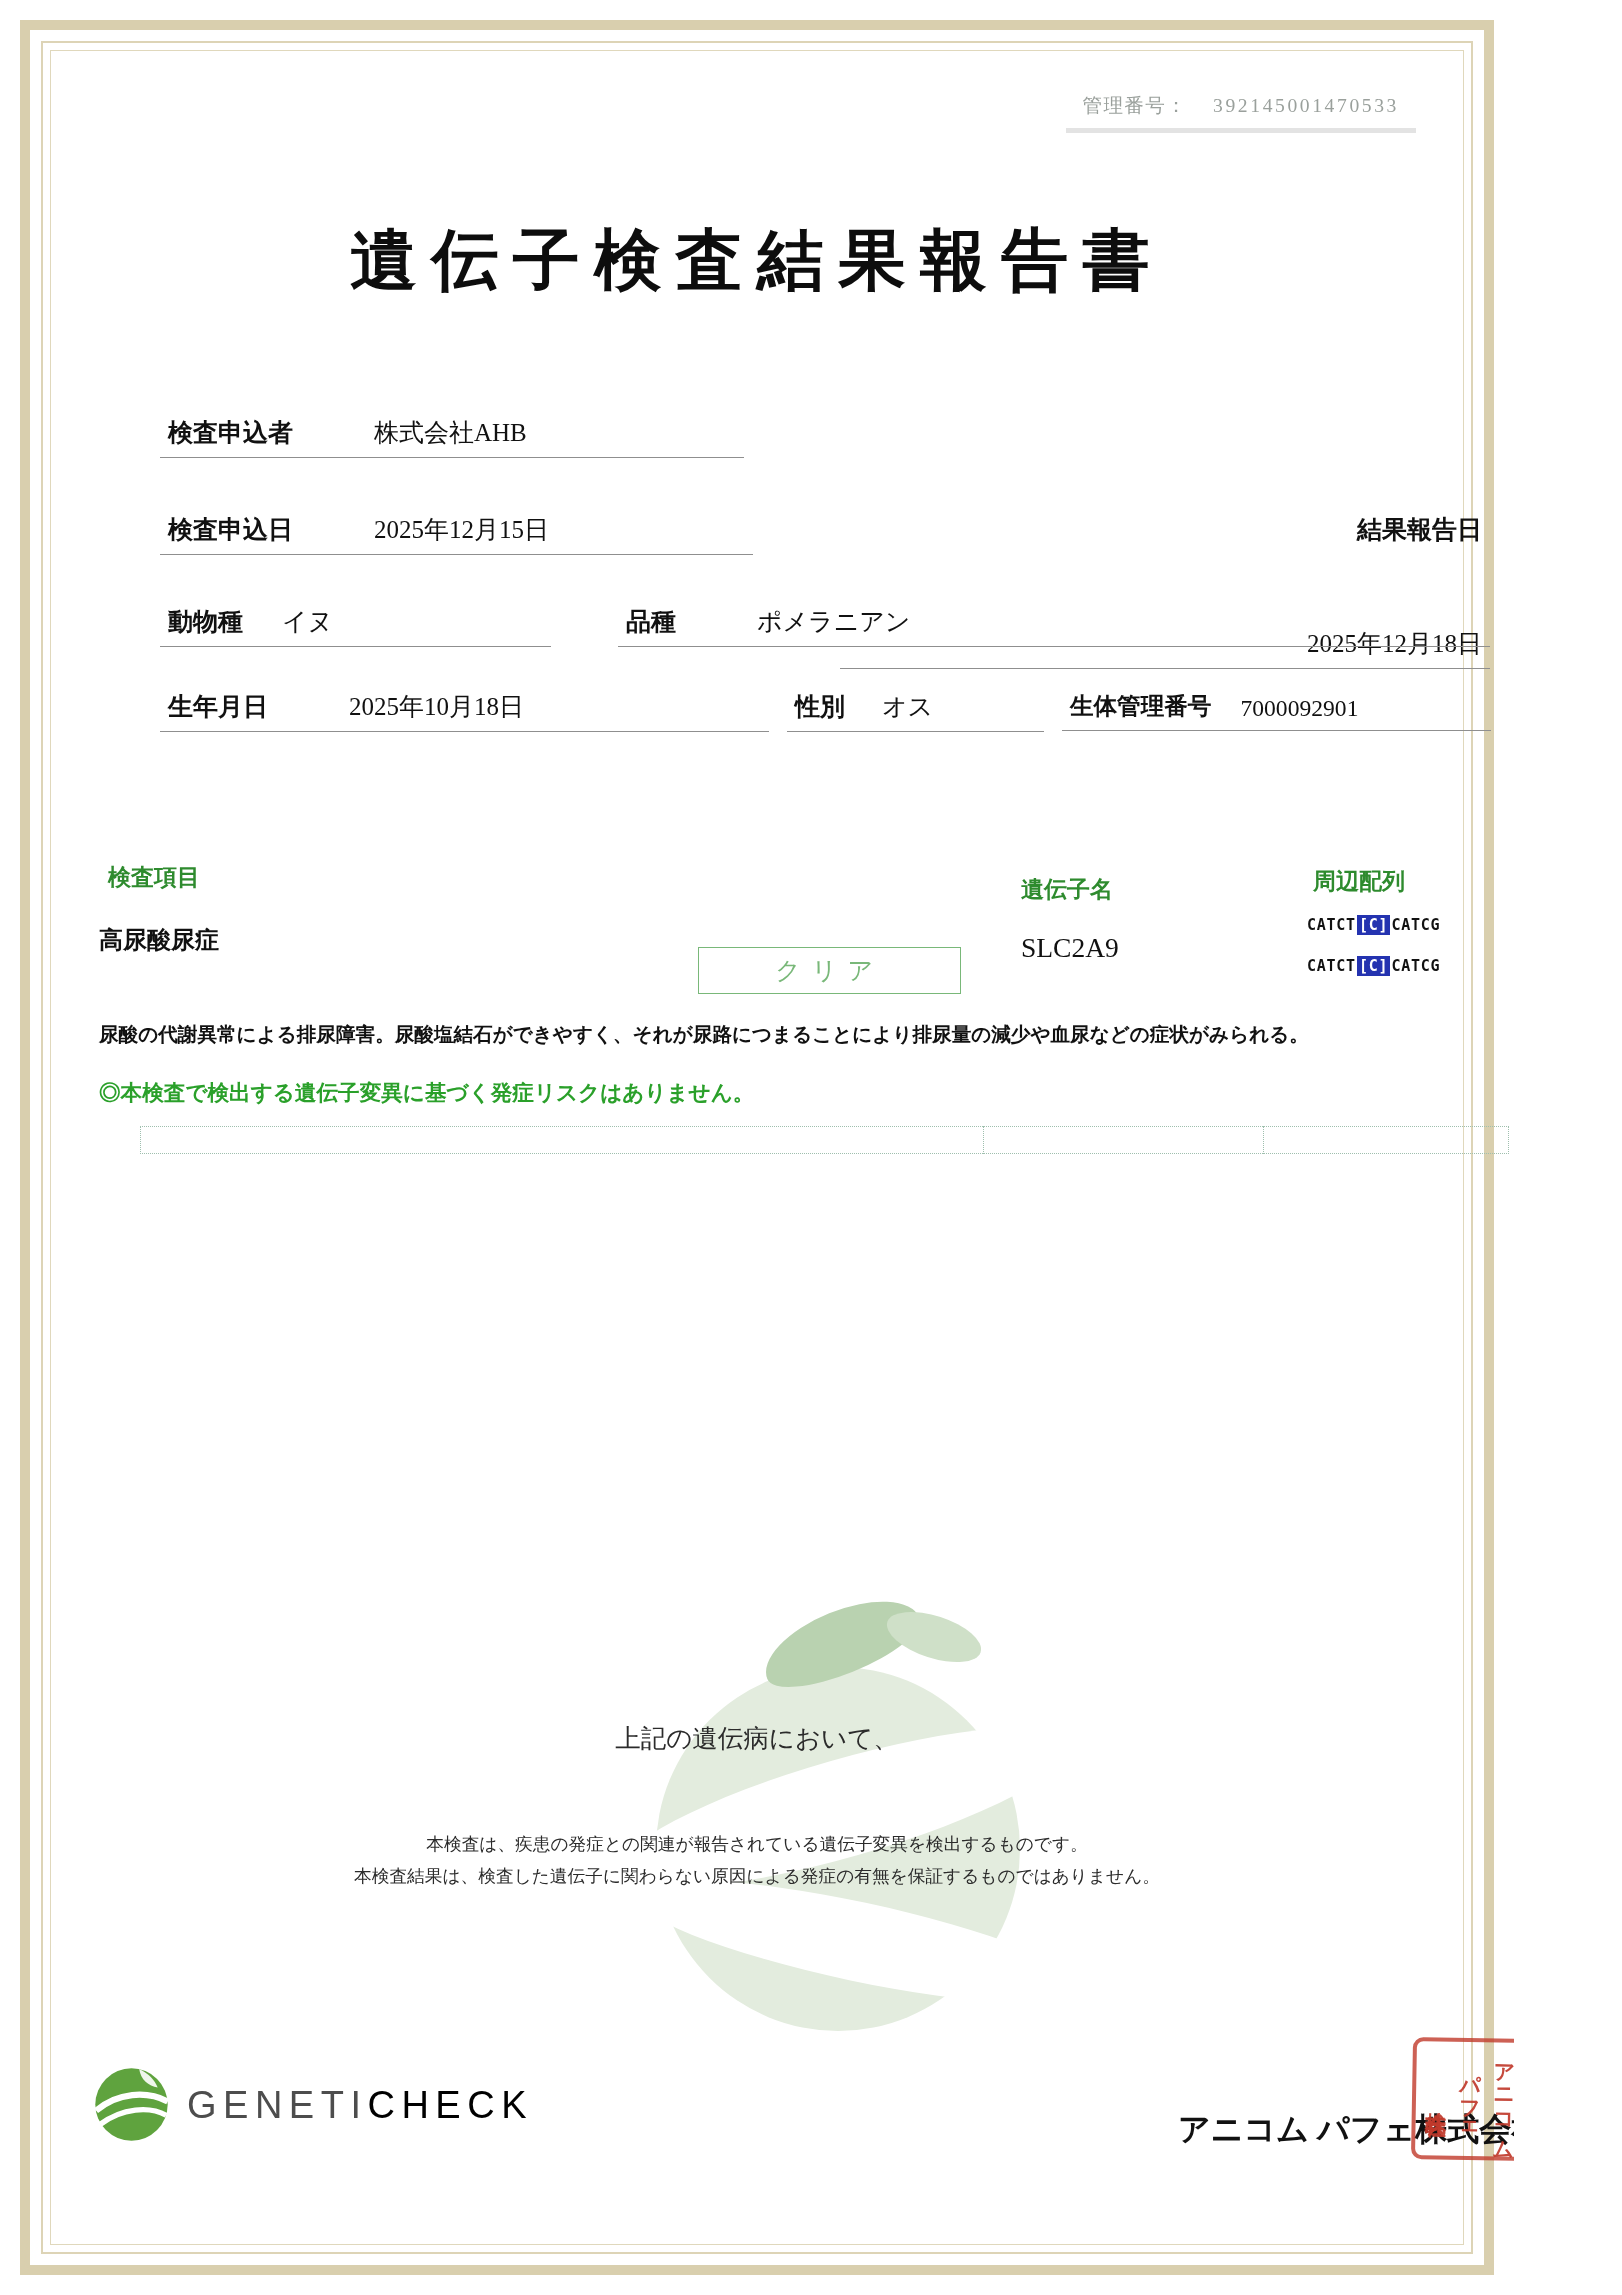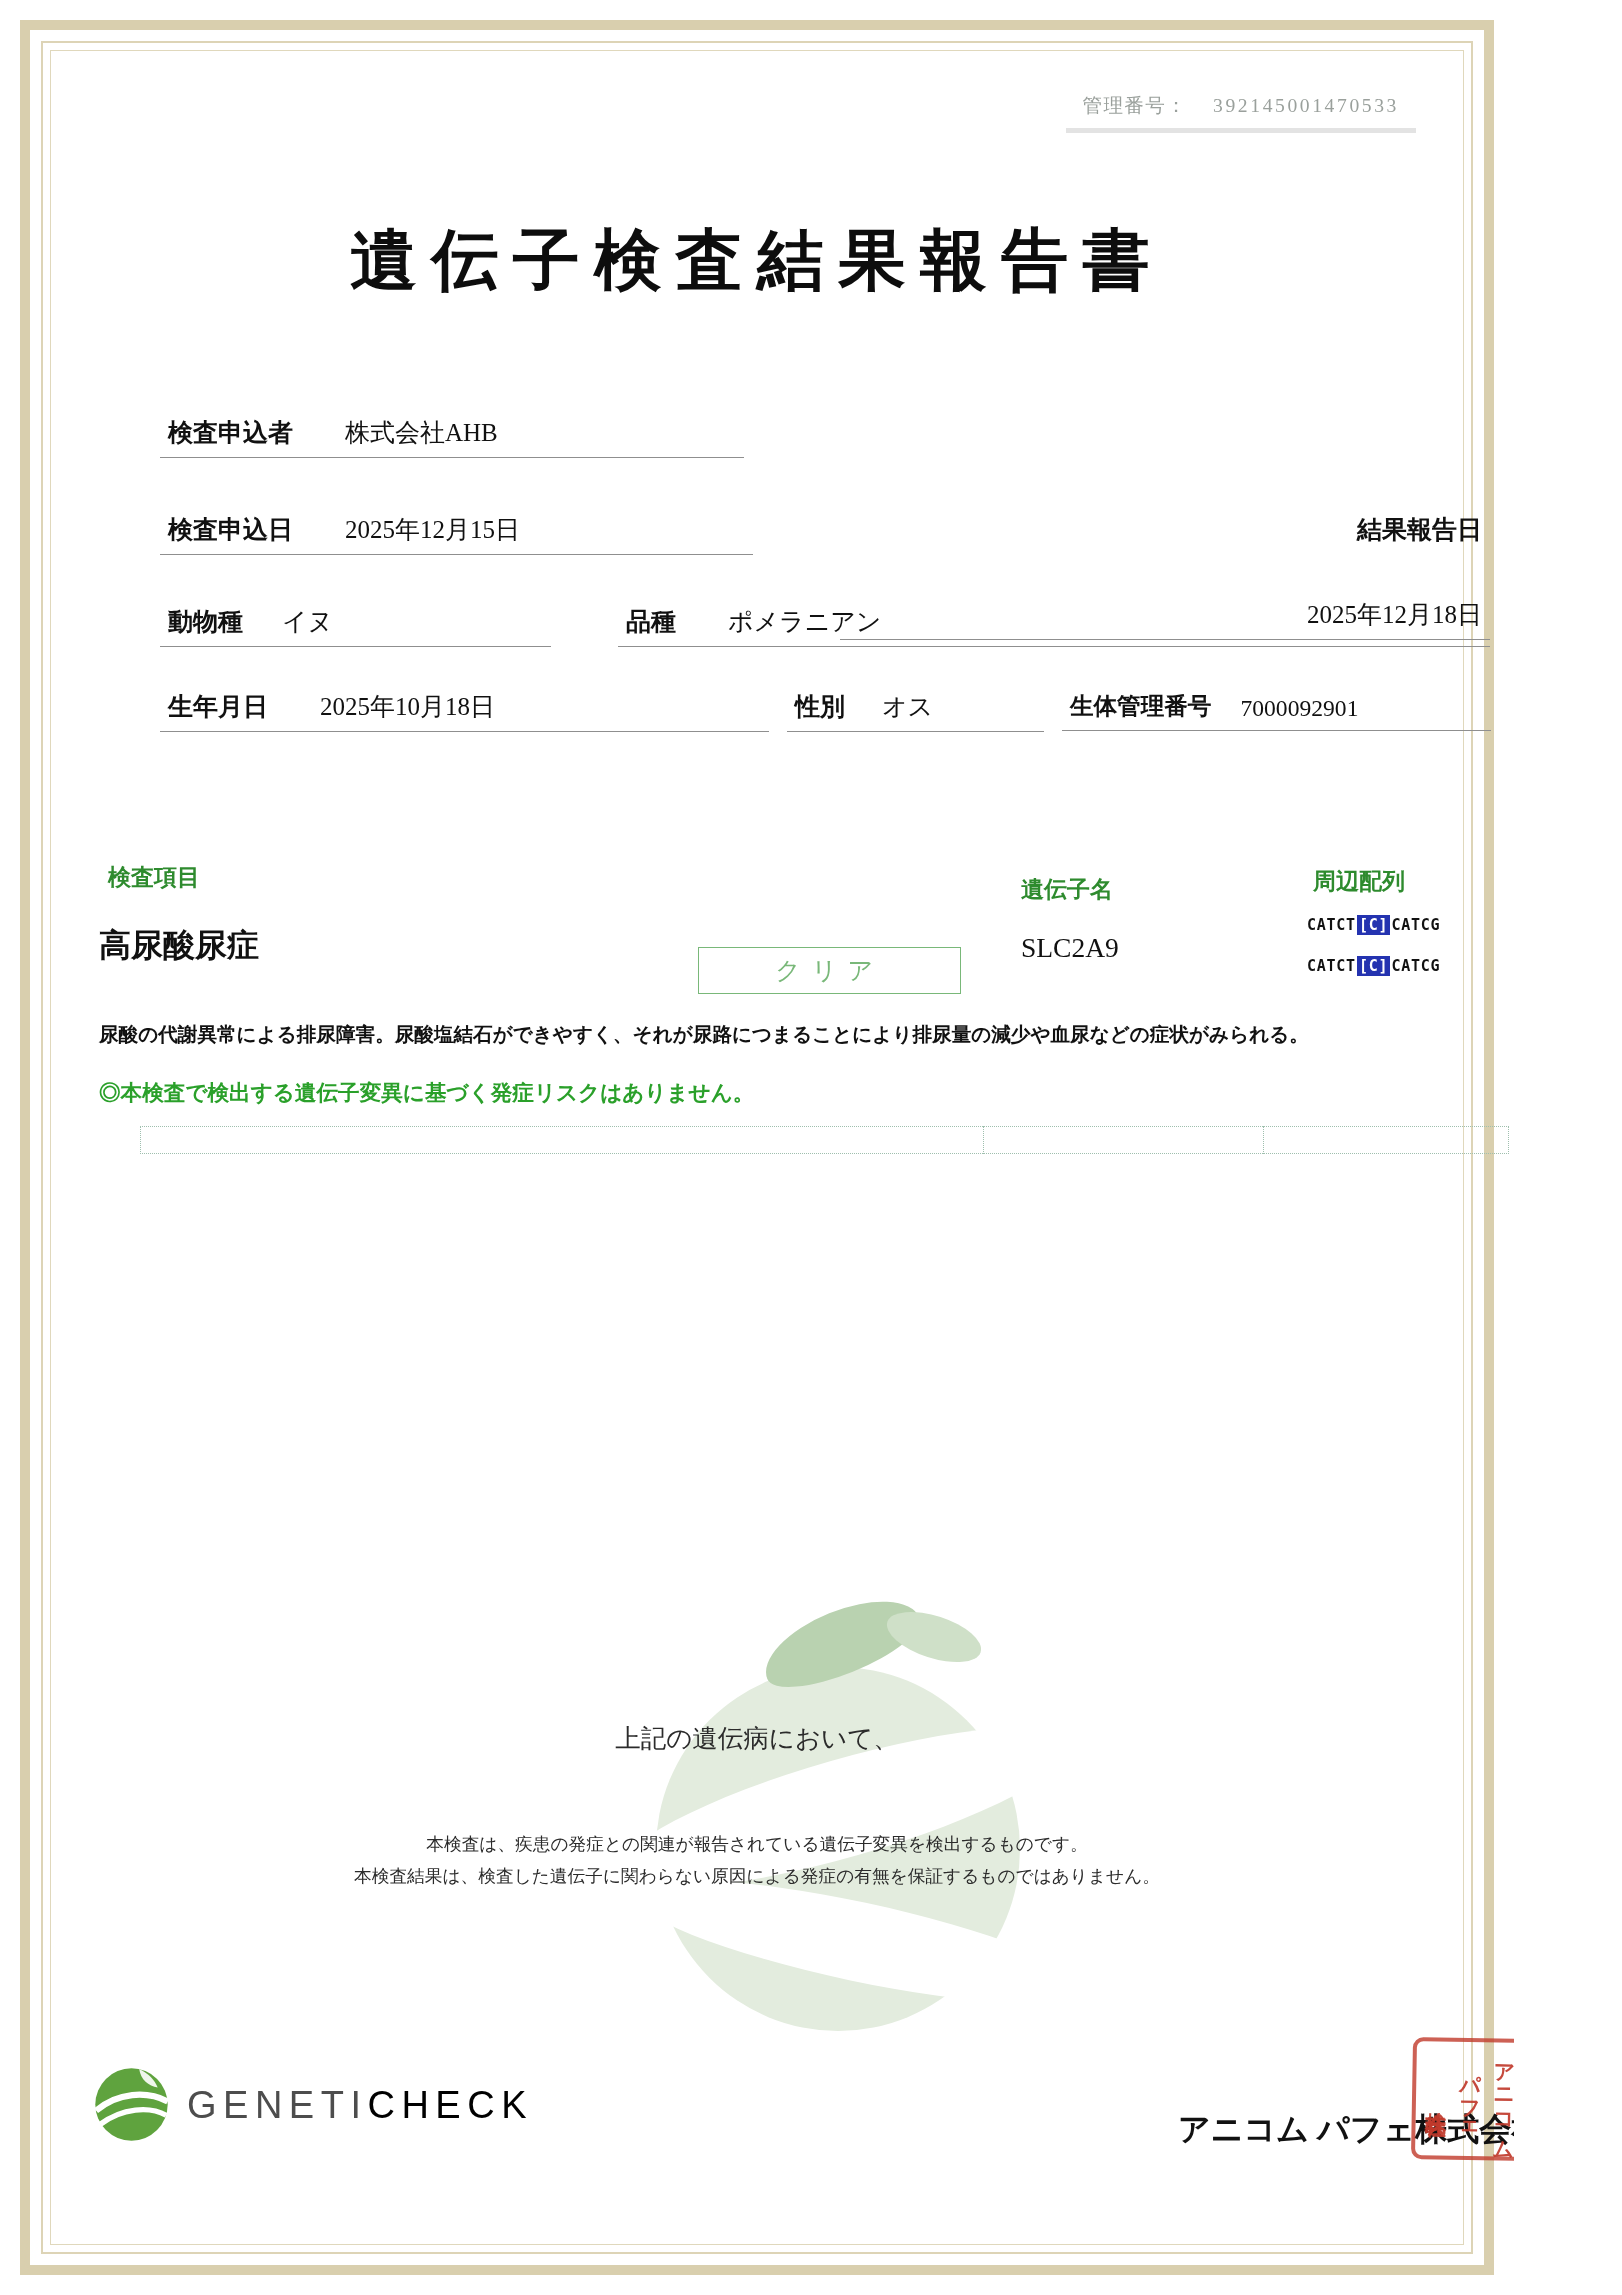--- a/index.html
+++ b/index.html
@@ -15,27 +15,27 @@
   .ctrl { position:absolute; top:92px; right:98px; display:flex; gap:26px; align-items:baseline;
           padding:0 17px 9.2px 17px; border-bottom:5.2px solid #e3e3e3; color:#9aa09c;
           font-size:19.6px; letter-spacing:1.3px; }
   .ctrl .num { letter-spacing:2.6px; }
 
   .title { position:absolute; top:215px; left:0; right:0; text-align:center;
            font-size:67px; font-weight:bold; letter-spacing:14.4px; color:#0d0d0d; }
 
   
   .field { position:absolute; border-bottom:1.3px solid #8f8f8f; display:flex; align-items:flex-end;
-           gap:52px; padding:0 7.9px 7.9px 7.9px; font-size:25px; }
+           gap:81px; padding:0 7.9px 7.9px 7.9px; font-size:25px; }
   .field .lab { font-weight:bold; white-space:nowrap; }
   .field .val { white-space:nowrap; }
 
   
   .shead { position:absolute; color:#2e8b2e; font-weight:bold; font-size:23px; }
-  .disease { position:absolute; left:99px; top:924px; font-size:32px; font-weight:600; }
+  .disease { position:absolute; left:99px; top:924px; font-size:24px; font-weight:600; }
   .status-box { position:absolute; left:698px; top:947px; width:263px; height:47px;
                 border:1.3px solid #79b879; color:#79b879; font-size:25px; letter-spacing:10.5px;
                 display:flex; align-items:center; justify-content:center; }
   .gene { position:absolute; left:1021px; top:932px; font-size:27.5px; }
   .seq { position:absolute; left:1307px; font-family:"DejaVu Sans Mono", monospace;
          font-weight:bold; font-size:15px; color:#111; letter-spacing:0.7px; white-space:nowrap; }
   .seq .mut { background:#2433b0; color:#fff; padding:0.7px 2px; margin:0 1.3px; }
   .desc { position:absolute; left:99px; top:1021px; width:1453px; font-size:19.6px; font-weight:bold; }
   .risk { position:absolute; left:99px; top:1078px; font-size:21.6px; font-weight:bold; color:#2aa02a; }
   .dash-box { position:absolute; left:140px; top:1126px; width:1369px; height:27.5px; border:1.3px dotted #9fbfae; }

